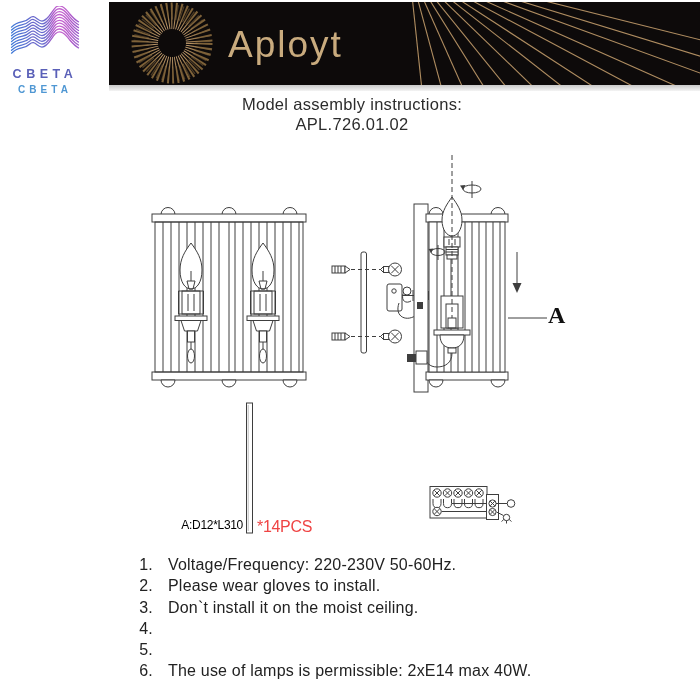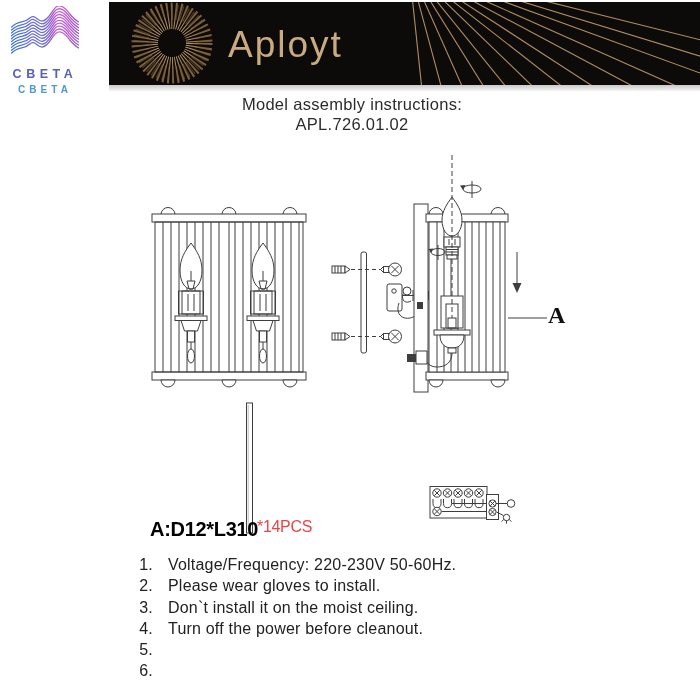--- a/index.html
+++ b/index.html
@@ -14,21 +14,21 @@
   .banner svg{position:absolute;left:0;top:0;}
   .brand-wordmark{position:absolute;left:119px;top:22px;font-size:37px;font-weight:300;color:#c9ab7e;letter-spacing:2px;}
   .banner-shadow{left:109px;top:85px;width:591px;height:6px;background:linear-gradient(#c9c9c9,#f4f4f4);}
 
   
   .title-block{top:94px;left:0;width:704px;text-align:center;color:#2c2c2c;font-size:16.5px;line-height:20px;letter-spacing:.3px;}
 
   
   .diagram{left:0;top:145px;}
   .label-a{left:548px;top:302px;font-family:"Liberation Serif","DejaVu Serif",serif;font-weight:bold;font-size:24px;color:#111;}
-  .rod-spec{left:150px;top:518px;width:93px;text-align:right;font-size:20px;font-weight:bold;color:#000;letter-spacing:-0.3px;white-space:nowrap;}
+  .rod-spec{left:150px;top:518px;width:93px;text-align:right;font-size:12px;font-weight:normal;color:#000;letter-spacing:-0.3px;white-space:nowrap;}
   .rod-qty{left:257px;top:518px;font-size:16px;font-weight:normal;color:#ef4444;letter-spacing:-0.3px;white-space:nowrap;}
 
   
   .instructions{left:0;top:556px;width:700px;color:#222;}
   .li{display:flex;height:21.3px;font-size:16px;letter-spacing:.2px;}
   .li .num{width:153px;text-align:right;flex:none;}
   .li .txt{margin-left:15px;white-space:nowrap;text-align:center;}
 
   svg .ln{stroke:#3e3e3e;stroke-width:1;fill:none;}
   svg .lnw{stroke:#3e3e3e;stroke-width:1;fill:#fff;}
@@ -335,21 +335,21 @@
   <div class="li">
       <span class="num">2.</span>
       <span class="txt">Please wear gloves to install.</span>
     </div>
   <div class="li">
       <span class="num">3.</span>
       <span class="txt">Don`t install it on the moist ceiling.</span>
     </div>
   <div class="li">
       <span class="num">4.</span>
-      <span class="txt">Turn off the power before cleanout.</span>
     </div>
   <div class="li">
       <span class="num">5.</span>
     </div>
   <div class="li">
       <span class="num">6.</span>
+      <span class="txt">The use of lamps is permissible: 2xE14 max 40W.</span>
     </div>
 </div>
 
 </body></html>

